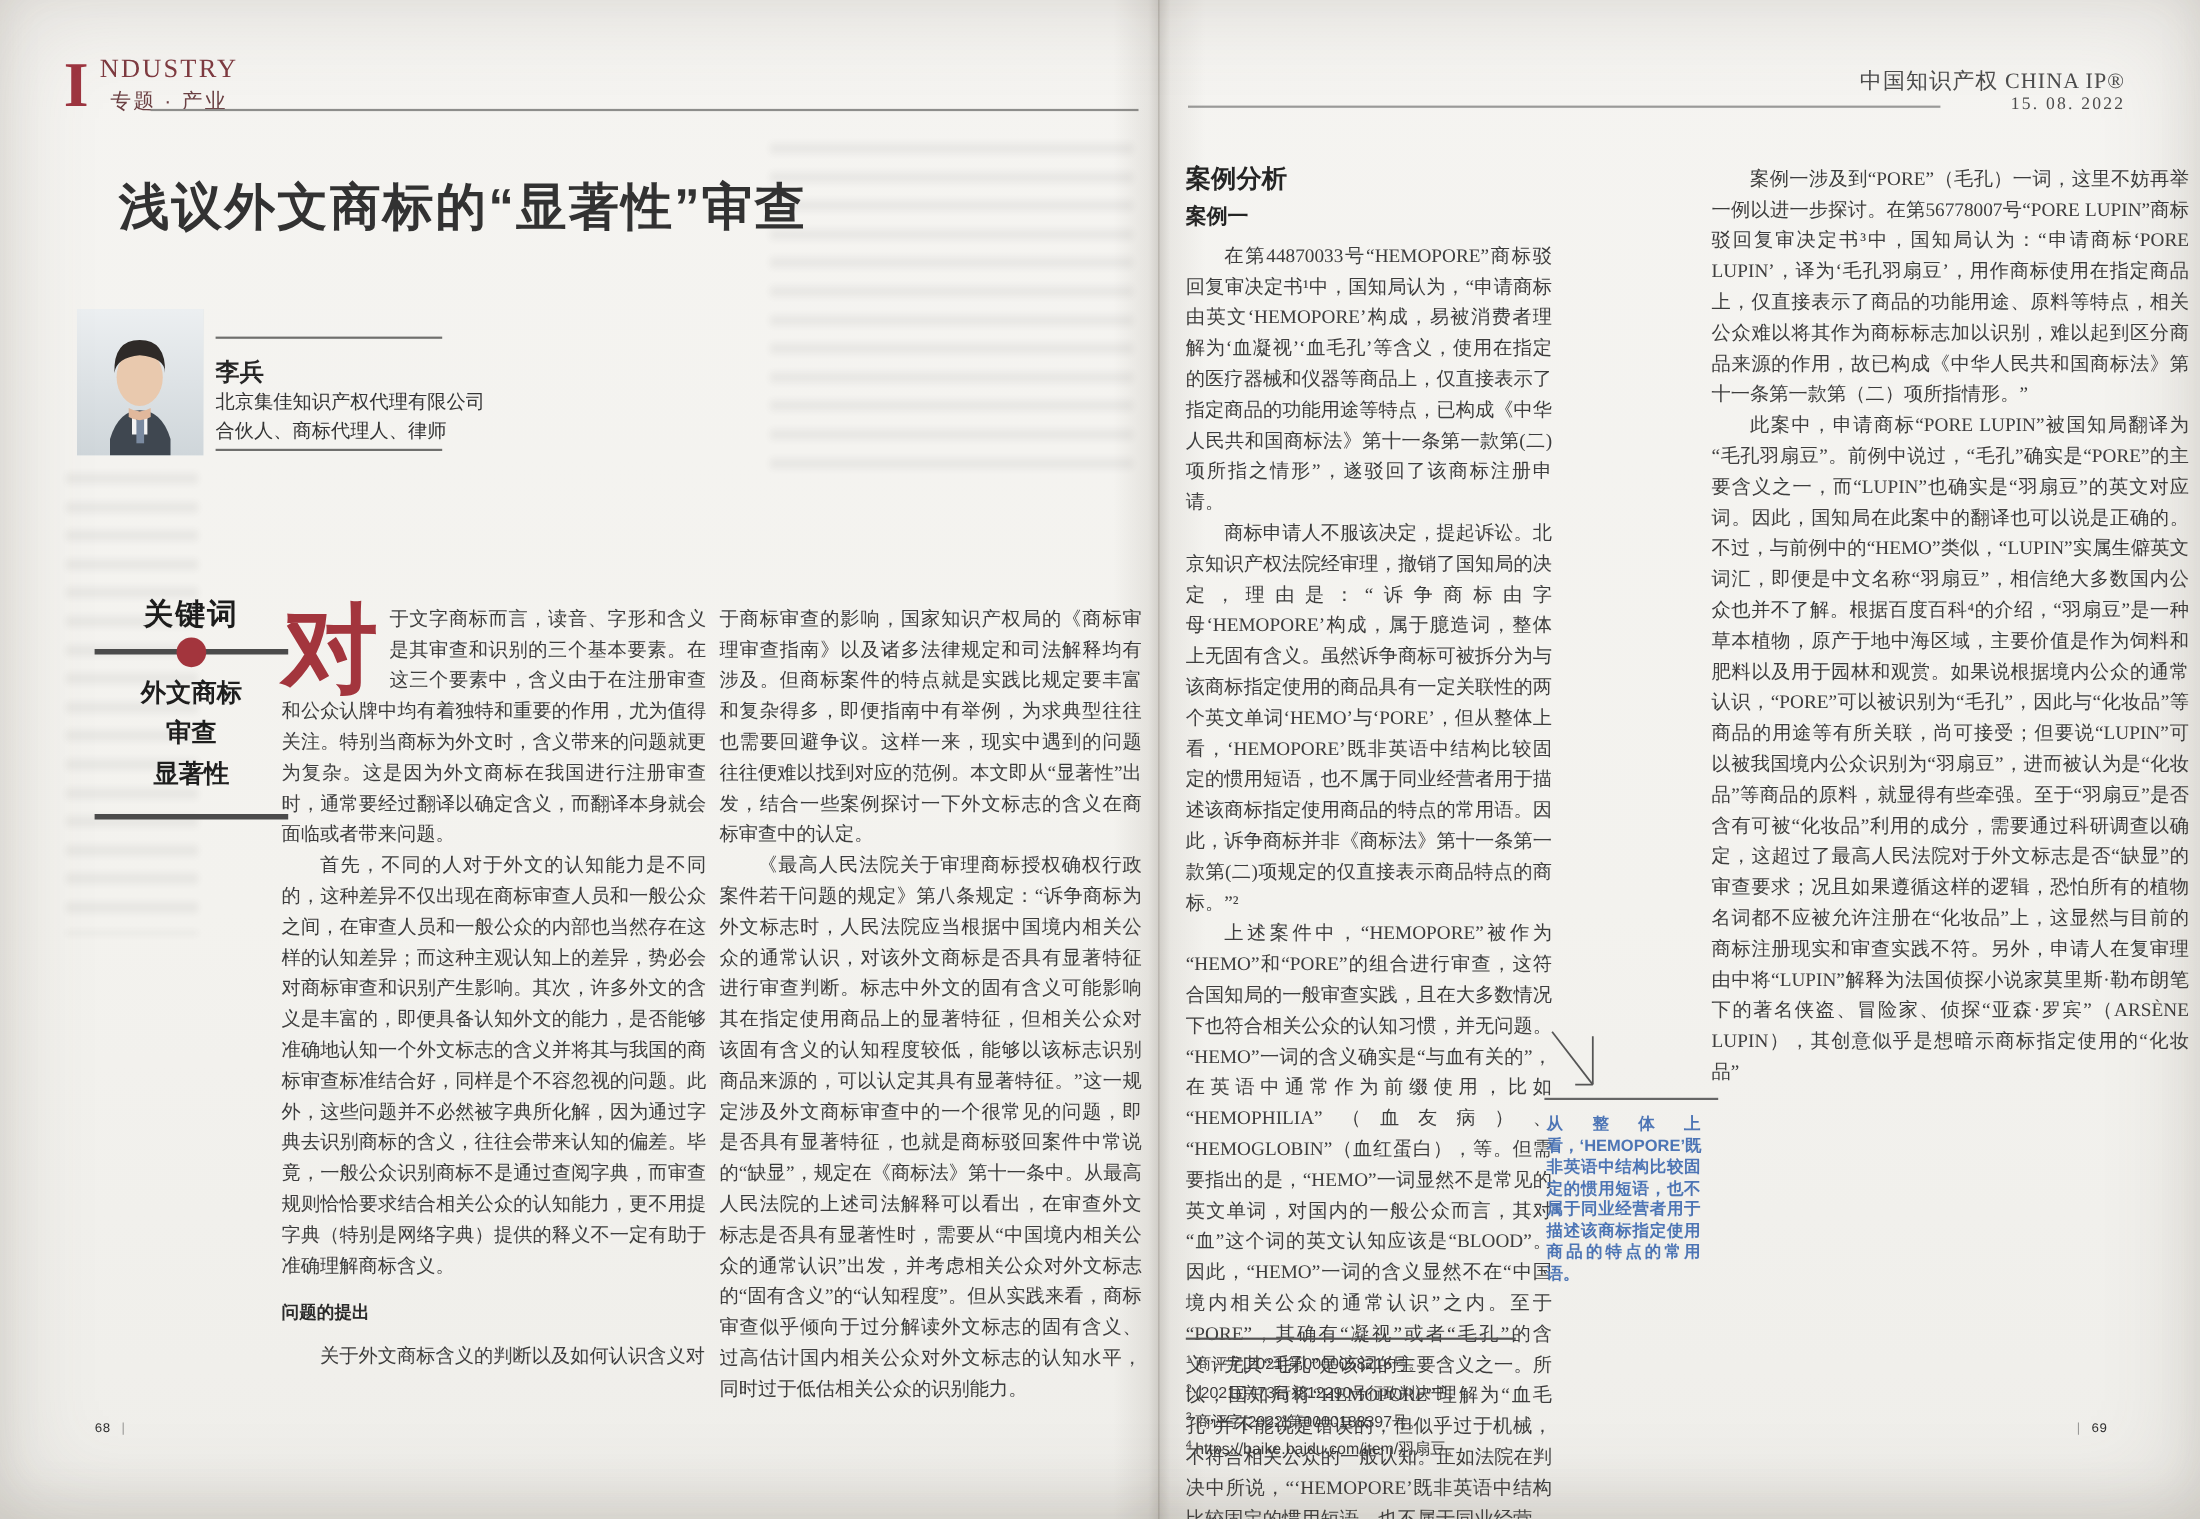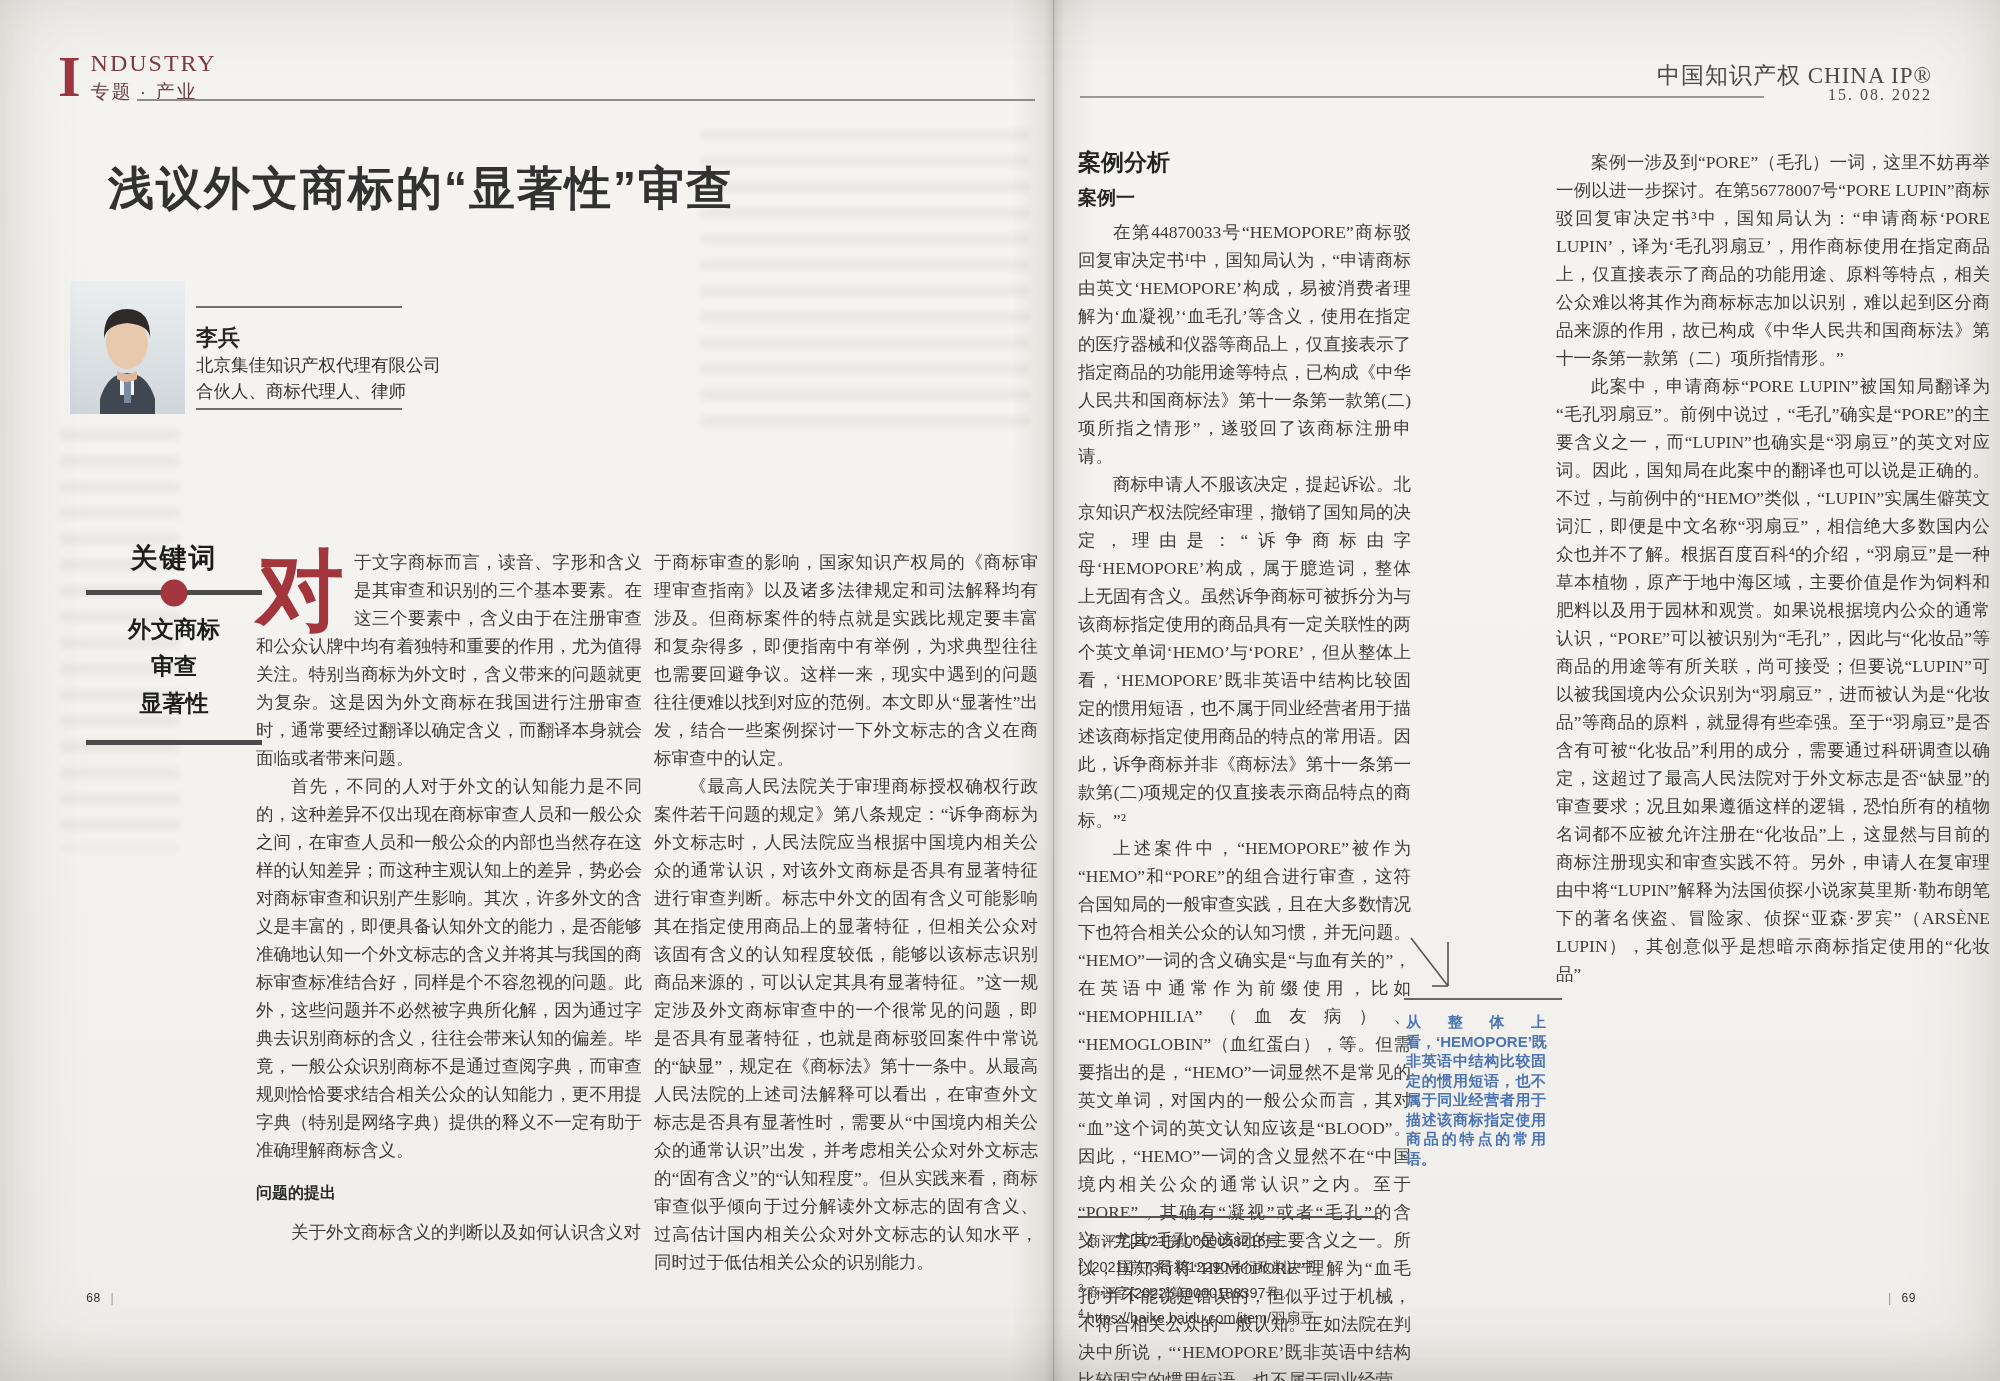--- a/index.html
+++ b/index.html
@@ -41,21 +41,21 @@
   
   .col{text-align:justify;font-size:17.5px;line-height:28px;color:#3d3d3d;}
   .col p{margin:0;text-indent:2em;}
   .col p.noindent{text-indent:0;}
   .dropcap{float:left;font-size:88px;line-height:76px;font-weight:700;color:#a3353d;margin:6px 10px 0 0;font-family:"Liberation Serif",serif;}
   .sec-h{font-family:Liberation Mono, monospace;font-weight:700;font-size:16px;color:#2a2a2a;margin:16px 0 10px 0;text-indent:0;}
   .case-h{font-family:"Liberation Sans",sans-serif;font-weight:700;font-size:19px;color:#242424;margin:8px 0 6px 0;text-indent:0;}
   .case-h.ind{text-indent:2em;}
   .an-h{font-family:"Liberation Sans",sans-serif;font-weight:700;font-size:23px;color:#242424;margin:0 0 8px 0;text-indent:0;}
   
-  .journal{font-family:"Liberation Serif",serif;font-size:23px;color:#4c4c4c;letter-spacing:1px;text-align:right;}
+  .journal{font-family:"Liberation Serif",serif;font-size:20px;color:#4c4c4c;letter-spacing:1px;text-align:right;}
   .jdate{font-family:"Liberation Serif",serif;font-size:16px;color:#4c4c4c;letter-spacing:2px;text-align:right;}
   
   .fnote{font-family:"Liberation Sans",sans-serif;font-size:14.5px;line-height:21px;color:#3a3a3a;}
   .fnote sup{font-size:10px;margin-right:3px;}
   
   .pq{font-family:"Liberation Sans",sans-serif;font-weight:700;font-size:15px;line-height:19.5px;color:#4d75b5;text-align:justify;}
   
   .pgnum{font-family:Liberation Mono, monospace;font-size:12px;color:#2f2f2f;}
   .pgbar{color:#9a9a98;font-weight:400;padding:0 8px;}
   
@@ -68,21 +68,21 @@
 
 <div class="spread">
 
   <div class="abs ghost" style="left:700px;top:130px;width:330px;height:300px;"></div>
   <div class="abs ghost" style="left:60px;top:430px;width:120px;height:420px;"></div>
 
   <div>
 
     <div class="abs" style="left:58px;top:50px;">
       <span class="m-initial">I</span>
-      <span style="display:inline-block;vertical-align:top;margin-left:6px;">
+      <span style="display:inline-block;vertical-align:top;margin-left:6px;text-align:center;">
         <span class="m-rest" style="display:block;">NDUSTRY</span>
         <span class="m-section" style="display:block;margin-top:2px;">专题 · 产业</span>
       </span>
     </div>
     <div class="abs hrule" style="left:137px;top:99px;width:898px;"></div>
 
     <div class="abs title" style="left:108px;top:158px;width:860px;">浅议外文商标的“显著性”审查</div>
 
     <div class="abs photo" style="left:70px;top:281px;width:115px;height:133px;">
       <svg width="115" height="133" viewBox="0 0 115 133" xmlns="http://www.w3.org/2000/svg">

